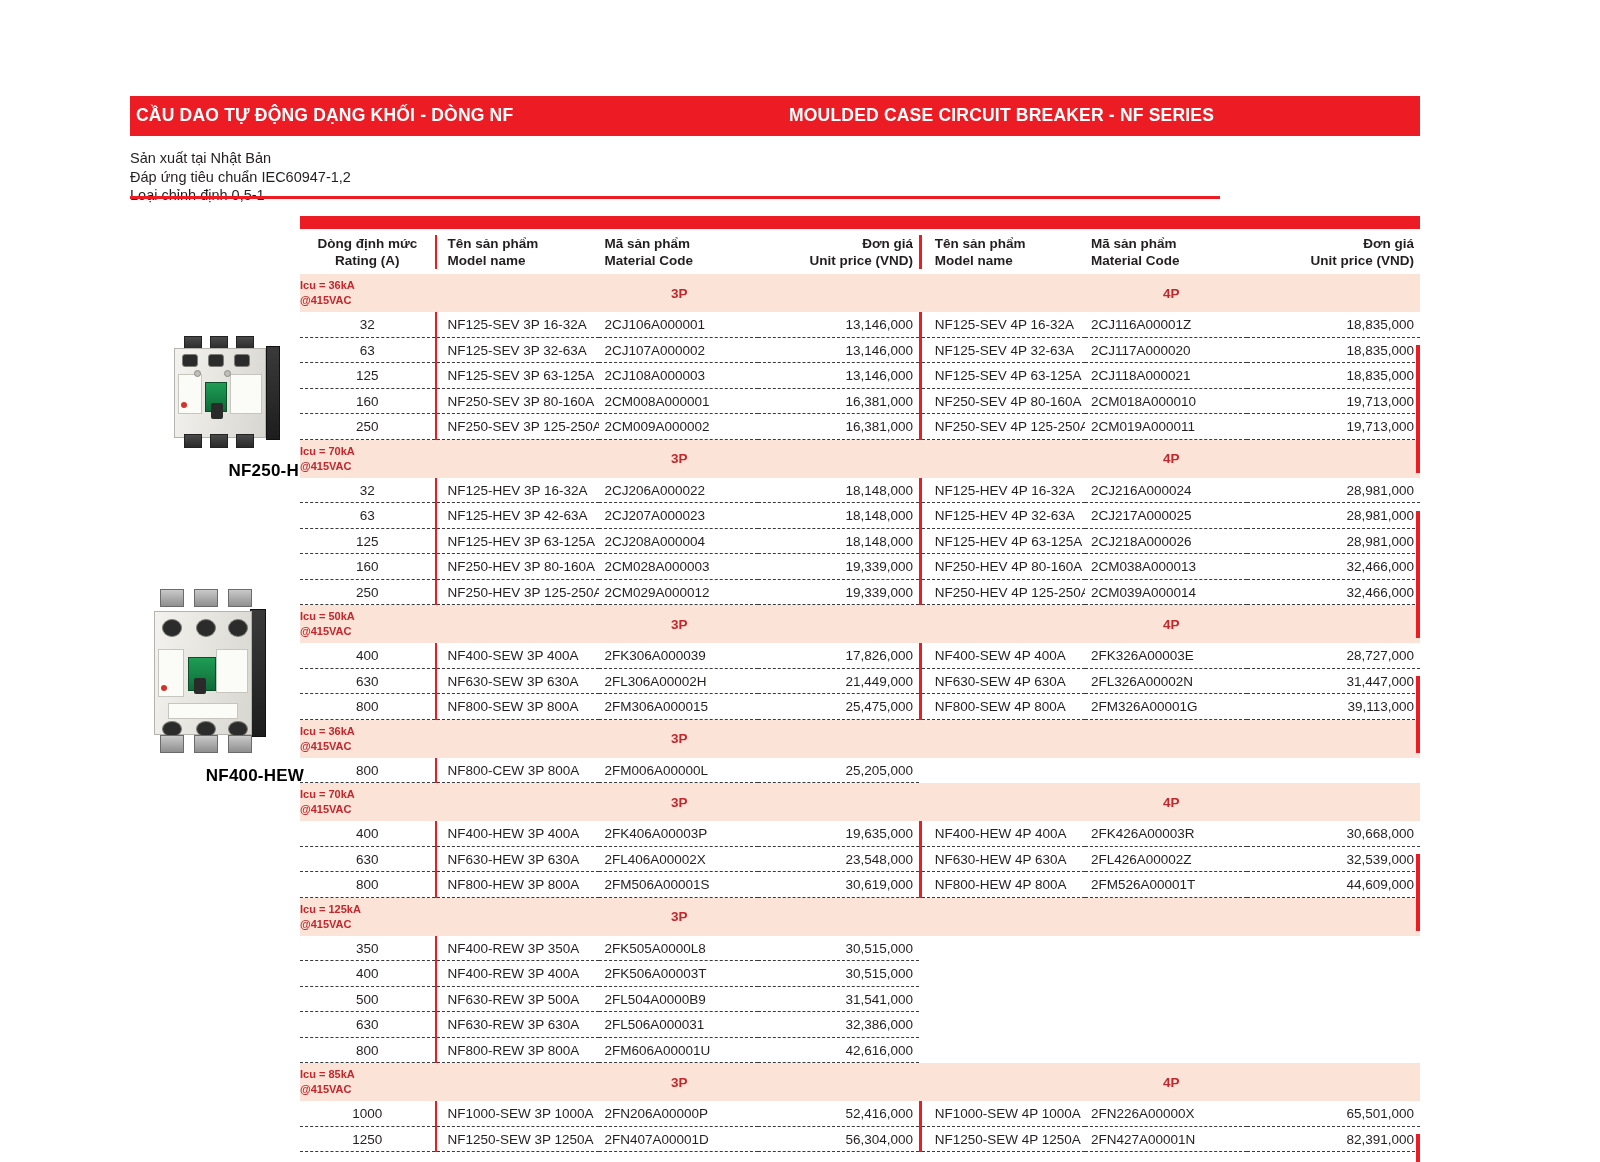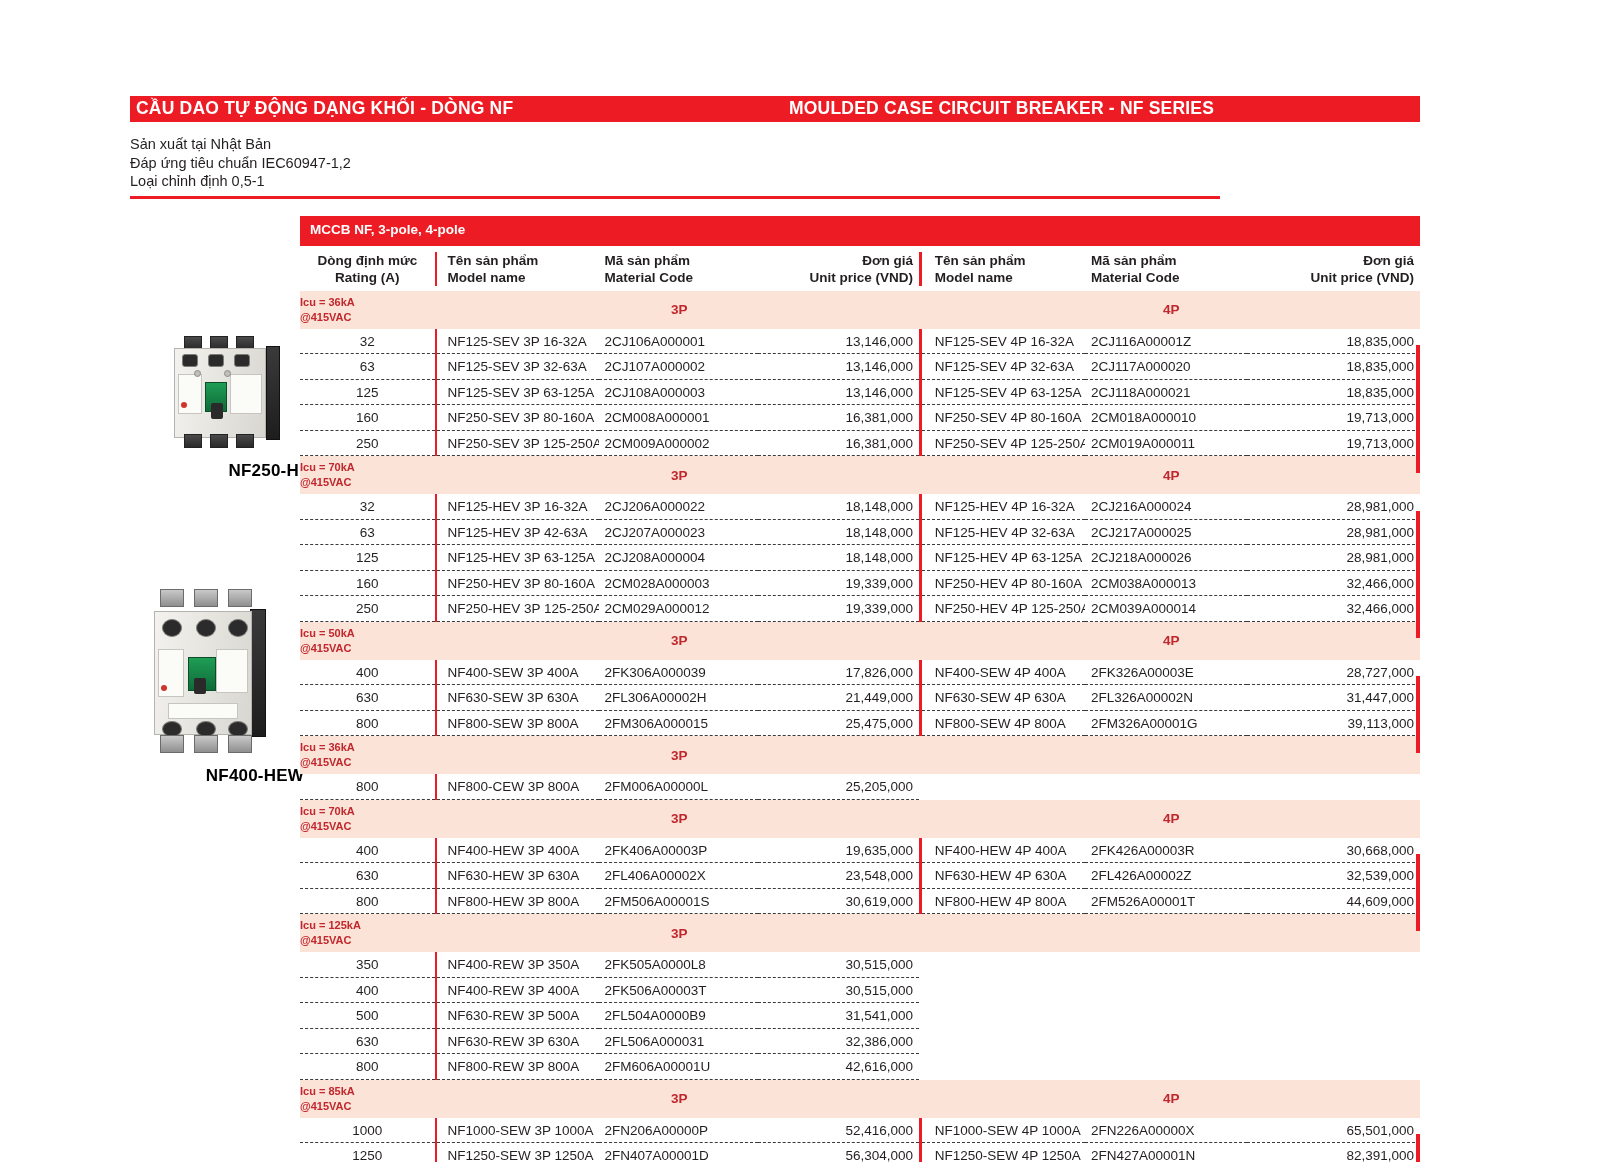--- a/index.html
+++ b/index.html
@@ -18,21 +18,21 @@
   .hdr-cols { display:flex; }
   .hdr-col { width:50%; position:relative; }
   .hdr-col.right { padding-left:8px; }
   .hdr-bar {
     background:#ED1C24;
     color:#ffffff;
     font-weight:bold;
     font-size:17.5px;
     letter-spacing:.2px;
     padding:5px 6px 6px 6px;
-    height:26px;
+    height:40px;
     display:flex; align-items:center;
     white-space:nowrap;
   }
   .hdr-col.right .hdr-bar { margin-left:-8px; padding-left:14px; }
   .hdr-lines { padding-top:13px; }
   .hdr-line {
     font-size:14.5px;
     line-height:18.5px;
     color:#231f20;
     white-space:nowrap;
@@ -211,21 +211,20 @@
       <div class="lug big" style="left:16px; top:150px; width:24px; height:18px;"></div>
       <div class="lug big" style="left:50px; top:150px; width:24px; height:18px;"></div>
       <div class="lug big" style="left:84px; top:150px; width:24px; height:18px;"></div>
     </div>
   </div>
   <div class="prod-caption">NF400-HEW</div>
 </div>
 
 <div class="table">
   <div class="cat-bar">
-    <div>MCCB NF, 3-pole, 4-pole</div>
   </div>
 
   <div class="colhead">
     <div class="ch c-rating">
       <span>Dòng định mức</span>
       <span class="l2">Rating (A)</span>
     </div>
     <div class="sep3"></div>
     <div class="ch c-model">
       <span>Tên sản phẩm</span>

